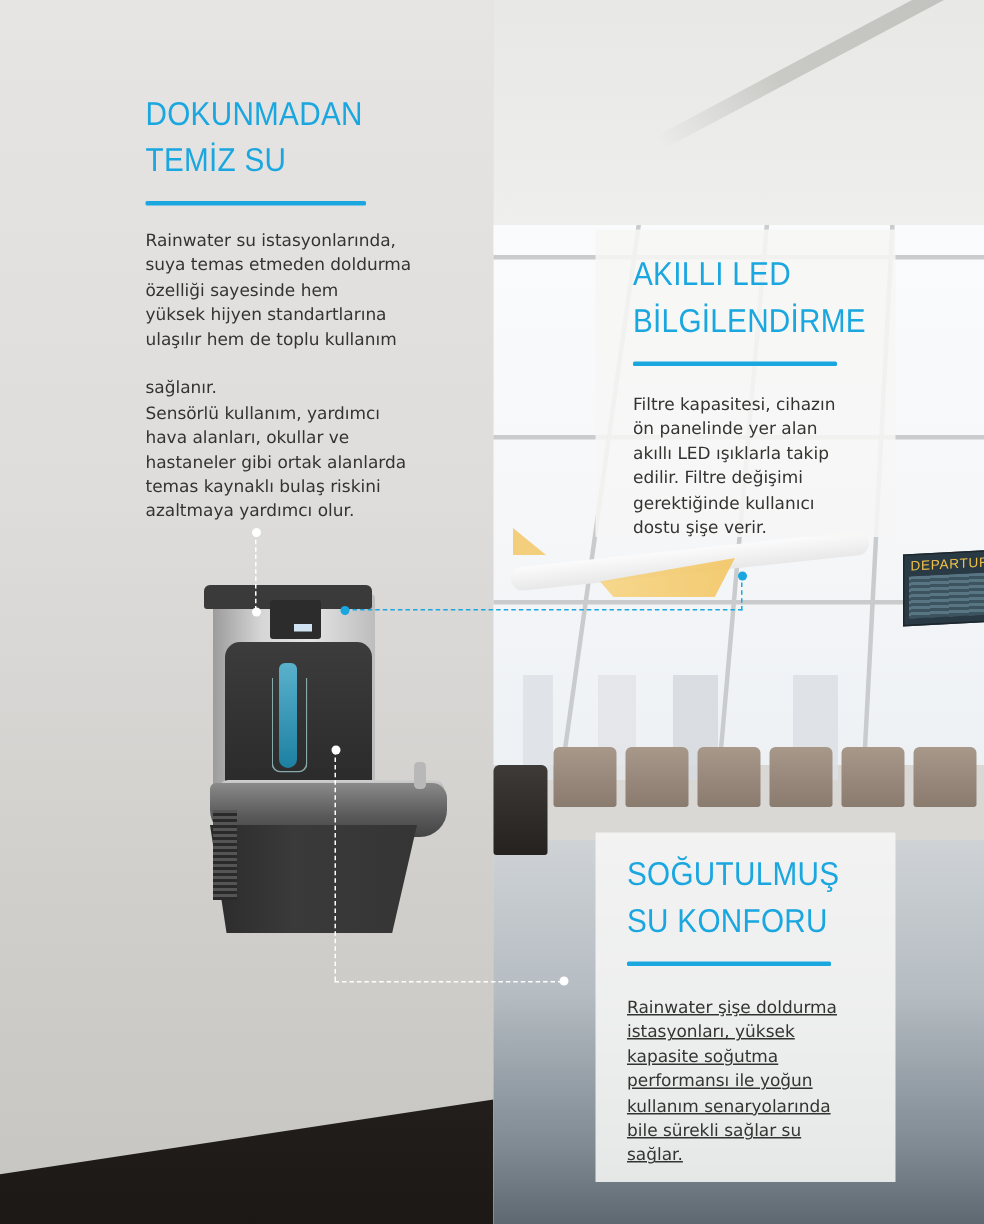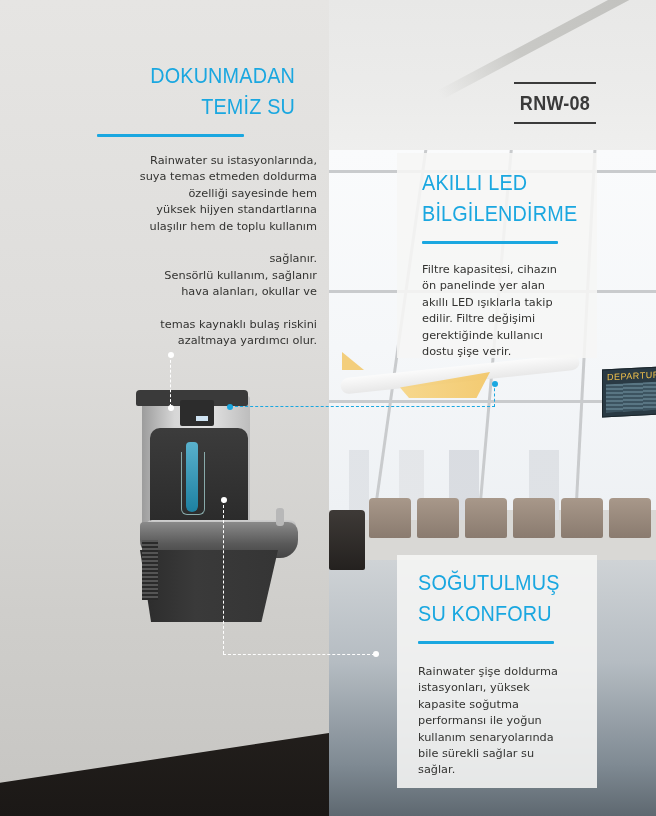--- a/index.html
+++ b/index.html
@@ -97,36 +97,36 @@
   .head {
     font-family:"Liberation Sans", sans-serif; font-weight:400; color:#1aa7e0;
     font-size:22px; line-height:31px; letter-spacing:.2px; margin:0;
     transform: scaleX(.9); transform-origin:left top;
   }
   .rule { height:3px; background:#1aa7e0; width:147px; border-radius:1px; }
   .body-text {
     font-family:"DejaVu Sans", sans-serif; font-size:11.3px; line-height:16.4px; color:#333331; margin:0;
   }
 
-  .block-left { position:absolute; left:97px; top:60px; width:220px;text-align:right; }
+  .block-left { position:absolute; left:97px; top:60px; width:220px; }
   .block-left .rule { margin-top:12px; }
   .block-left .body-text { margin-top:16px; }
 
   .panel {
     position:absolute; background: rgba(246,246,245,0.88);
   }
   .panel-led { left:397px; top:153px; width:200px; height:205px; }
   .panel-led .inner { position:absolute; left:25px; top:14px; width:175px; }
   .panel-led .rule { margin-top:12px; width:136px; }
   .panel-led .body-text { margin-top:18px; }
 
   .panel-cool { left:397px; top:555px; width:200px; height:233px; }
   .panel-cool .inner { position:absolute; left:21px; top:12px; width:175px; }
   .panel-cool .rule { margin-top:12px; width:136px; }
-  .panel-cool .body-text { margin-top:20px; }
+  .panel-cool .body-text { margin-top:20px;text-decoration:underline; }
 
   .model { position:absolute; left:514px; top:82px; width:82px; text-align:center; }
   .model .line { height:2px; background:#3b3b3b; }
   .model .label {
     font-family:"Liberation Sans", sans-serif; font-weight:700; font-size:20px; line-height:24px; color:#3a3a3a;
     margin:7px 0 7px 0; letter-spacing:.3px; transform: scaleX(.9);
   }
 </style>
 </head>
 <body>
@@ -191,43 +191,38 @@
   <div class="dot blue" style="left:227px;top:404px;"></div>
   <div class="dash-h blue" style="left:230px;top:406px;width:265px;"></div>
   <div class="dash-v blue" style="left:494px;top:383px;height:24px;"></div>
   <div class="dot blue" style="left:492px;top:381px;"></div>
 
   <div class="dot" style="left:221px;top:497px;"></div>
   <div class="dash-v" style="left:223px;top:500px;height:154px;"></div>
   <div class="dash-h" style="left:223px;top:654px;width:152px;"></div>
   <div class="dot" style="left:373px;top:651px;"></div>
 
-  <div class="model">
-    <div class="line"></div>
-    <div class="label">RNW-08</div>
-    <div class="line"></div>
-  </div>
 
   <div class="block-left">
     <h2 class="head">
       <span>DOKUNMADAN</span><br>
       <span>TEMİZ SU</span>
     </h2>
     <div class="rule"></div>
     <p class="body-text">
       <span>Rainwater su istasyonlarında,</span><br>
       <span>suya temas etmeden doldurma</span><br>
       <span>özelliği sayesinde hem</span><br>
       <span>yüksek hijyen standartlarına</span><br>
       <span>ulaşılır hem de toplu kullanım</span><br>
       <br>
       <span>sağlanır.</span><br>
-      <span>Sensörlü kullanım, sağlanır</span><br>
+      <span>Sensörlü kullanım, yardımcı</span><br>
       <span>hava alanları, okullar ve</span><br>
-      <br>
+      <span>hastaneler gibi ortak alanlarda</span><br>
       <span>temas kaynaklı bulaş riskini</span><br>
       <span>azaltmaya yardımcı olur.</span>
     </p>
   </div>
 
   <div class="panel panel-led">
     <div class="inner">
       <h2 class="head">
         <span>AKILLI LED</span><br>
         <span>BİLGİLENDİRME</span>

